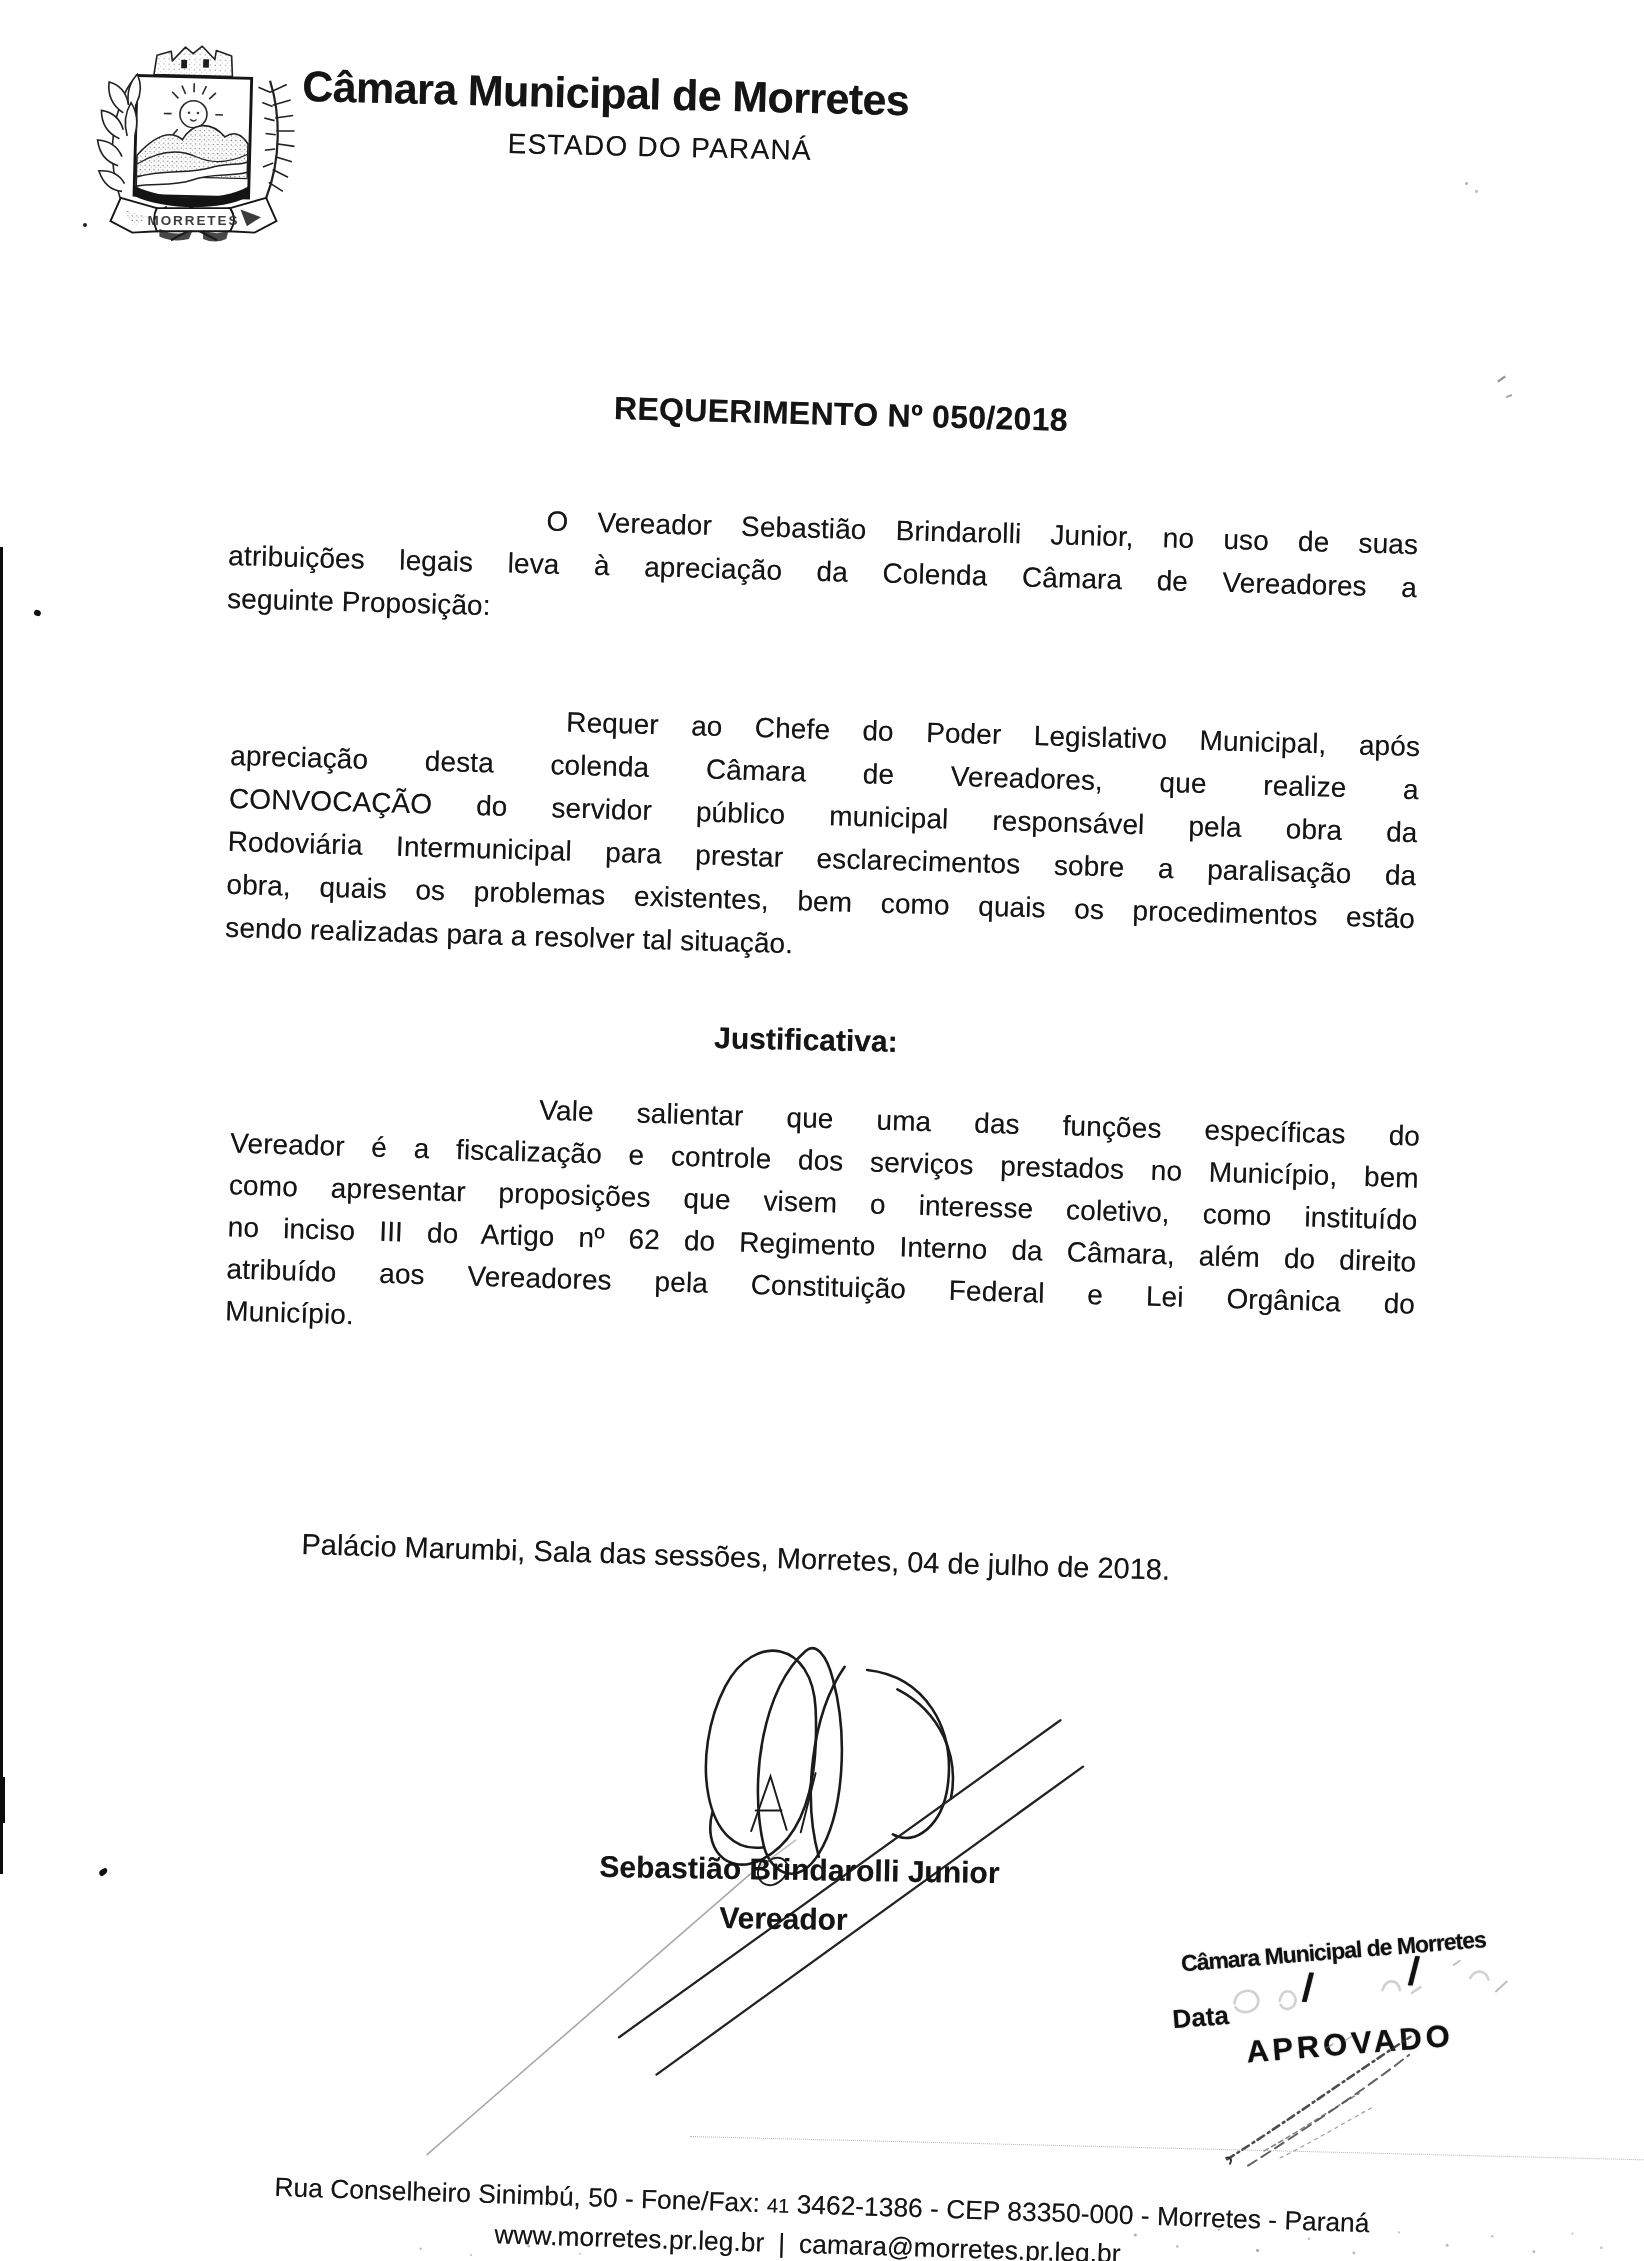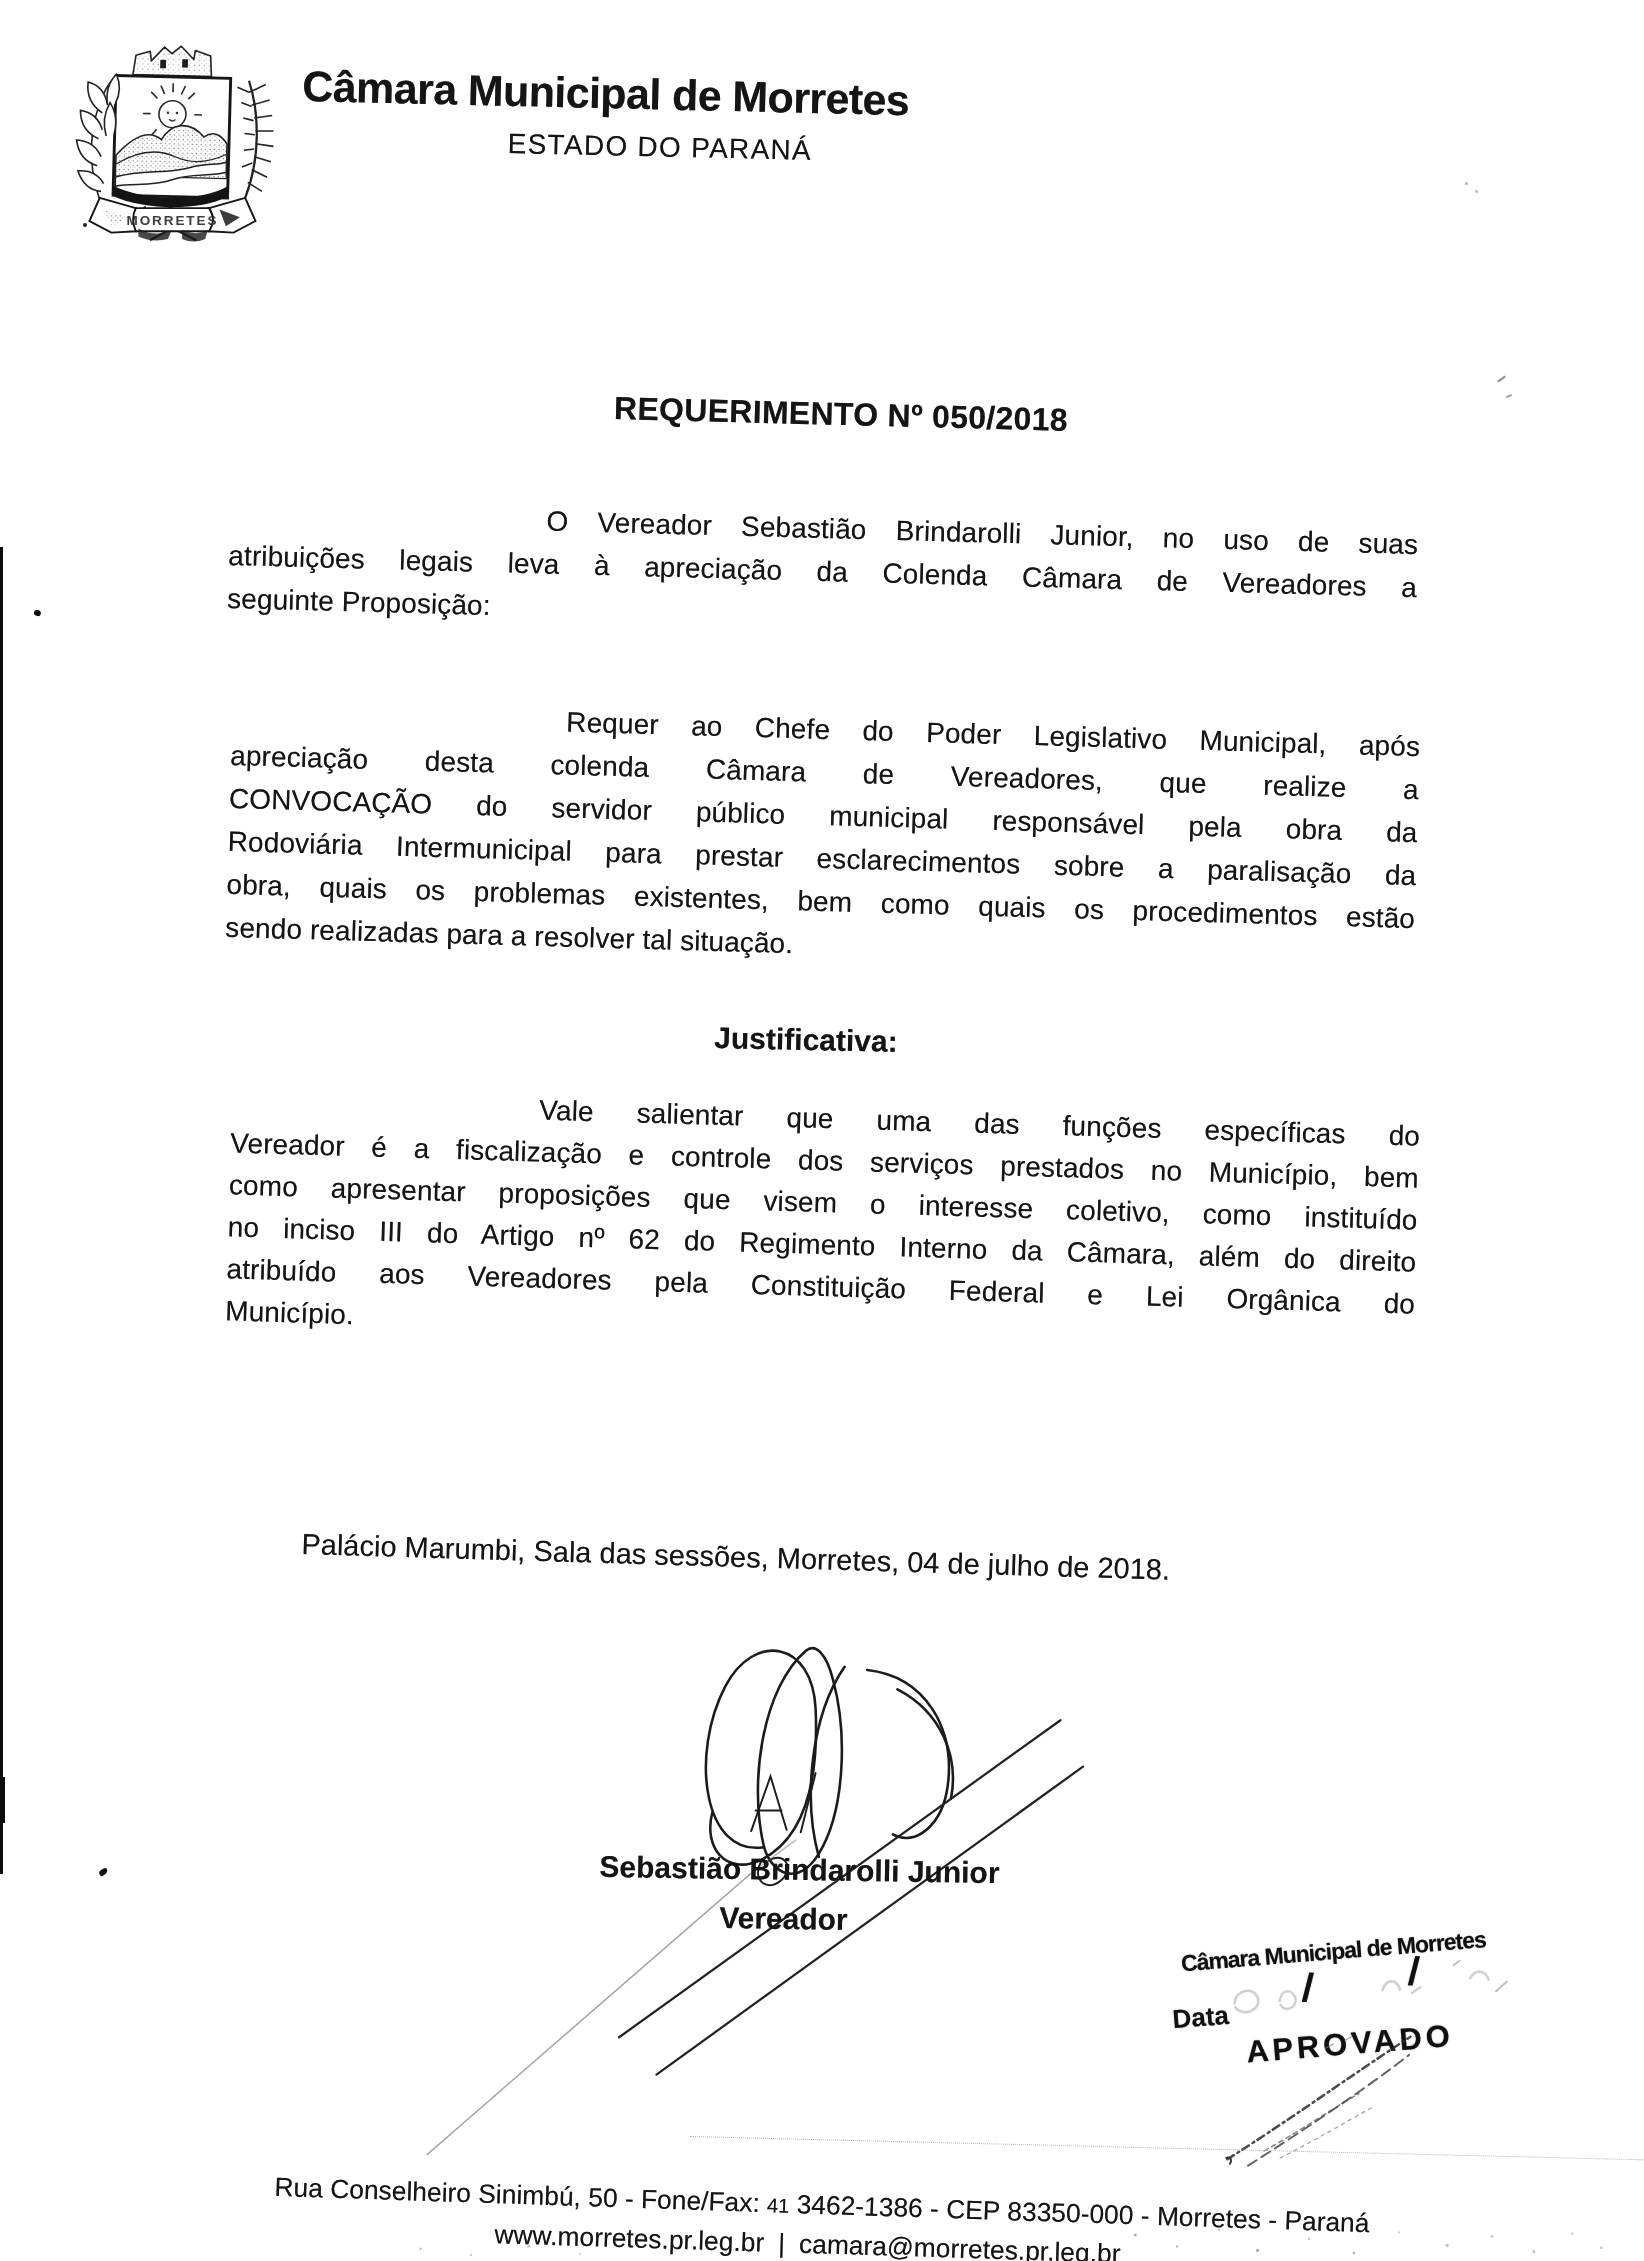--- a/index.html
+++ b/index.html
@@ -73,21 +73,21 @@
   <div class="abs edge-strip"></div>
   <div class="abs edge-strip2"></div>
   <div class="abs dot-a"></div>
   <div class="abs dot-b"></div>
   <div class="abs comma-a"></div>
   <div class="abs tick-a"></div>
   <div class="abs tick-b"></div>
   <div class="abs speck-a"></div>
   <div class="abs speck-b"></div>
 
-  <div class="abs" style="left:74px;top:16px;width:222px;height:226px;">
+  <div class="abs" style="left:95px;top:16px;width:222px;height:226px;">
     <svg width="222" height="226" viewBox="0 0 345 350" xmlns="http://www.w3.org/2000/svg">
       <defs>
         <pattern id="stip" patternUnits="userSpaceOnUse" width="7" height="7">
           <rect width="7" height="7" fill="#ffffff"></rect>
           <circle cx="2" cy="2" r="1.1" fill="#6e6e6e"></circle>
           <circle cx="5" cy="5" r=".9" fill="#9a9a9a"></circle>
         </pattern>
         <pattern id="stip2" patternUnits="userSpaceOnUse" width="8" height="8">
           <rect width="8" height="8" fill="#ffffff"></rect>
           <circle cx="3" cy="3" r="1" fill="#8a8a8a"></circle>

